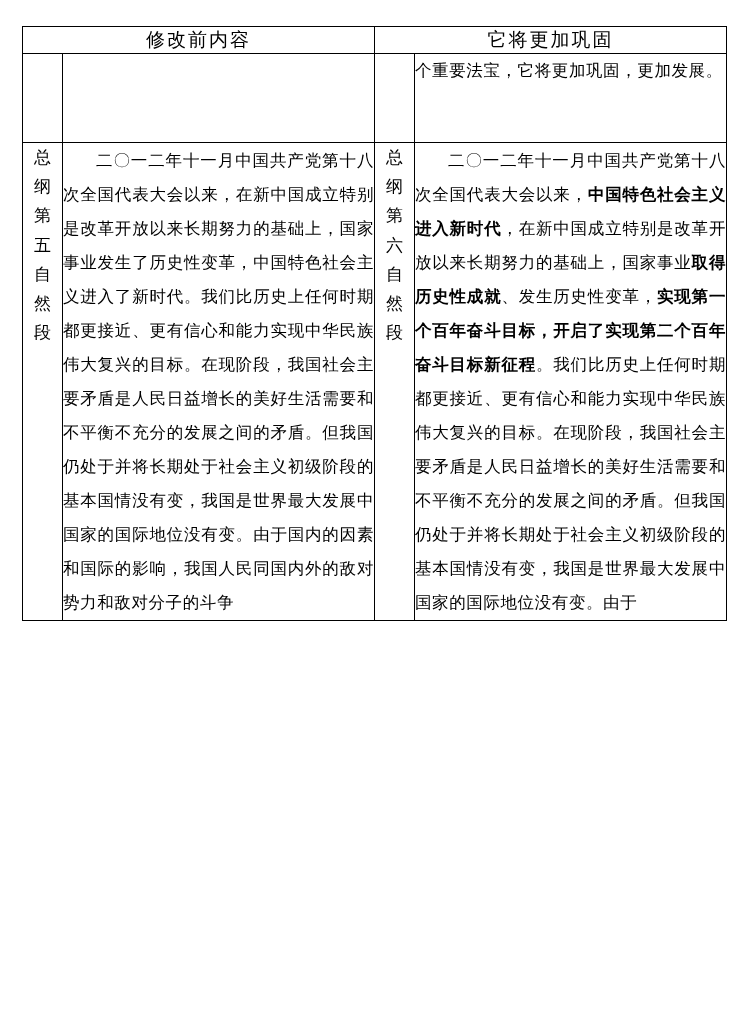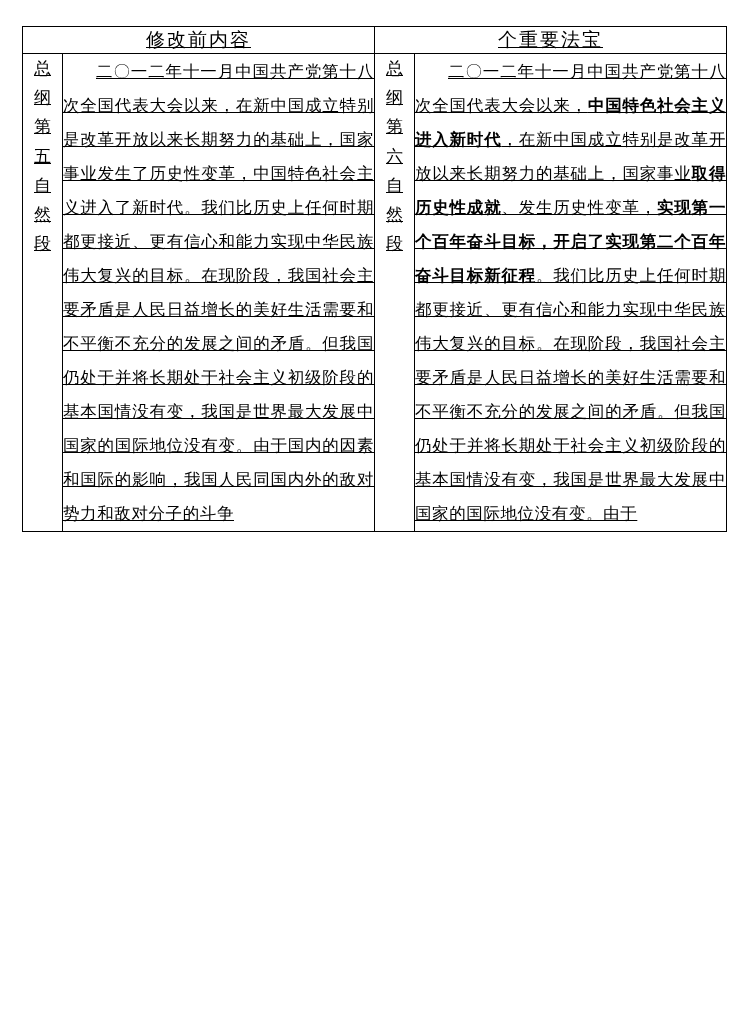--- a/index.html
+++ b/index.html
@@ -13,21 +13,20 @@
     font-family: "DejaVu Serif", "Liberation Serif", serif;
     color: #000000;
     overflow: hidden;
   }
   .page {
     position: relative;
     width: 748px;
     height: 751px;
     box-sizing: border-box;
     padding: 26px 22px 0 22px;
-    text-decoration: underline;
   }
   table.doc-table {
     width: 704px;
     border-collapse: collapse;
     table-layout: fixed;
   }
   table.doc-table td,
   table.doc-table th {
     border: 1px solid #000000;
     vertical-align: top;
@@ -88,24 +87,32 @@
   <table class="doc-table">
     <colgroup>
       <col class="label-col">
       <col class="text-col">
       <col class="label-col">
       <col class="text-col">
     </colgroup>
     <thead>
       <tr>
         <th class="hdr-cell" colspan="2">修改前内容</th>
-        <th class="hdr-cell" colspan="2">个重要法宝</th>
+        <th class="hdr-cell" colspan="2">它将更加巩固</th>
       </tr>
     </thead>
     <tbody>
+      <tr>
+        <td class="label-cell empty-cell"></td>
+        <td class="body-cell empty-cell"></td>
+        <td class="label-cell empty-cell"></td>
+        <td class="body-cell empty-cell">
+          <p><span>个重要法宝，它将更加巩固，更加发展。</span></p>
+        </td>
+      </tr>
       <tr class="row-cont">
         <td class="label-cell">
             <span class="vchar">总</span>
             <span class="vchar">纲</span>
             <span class="vchar">第</span>
             <span class="vchar">五</span>
             <span class="vchar">自</span>
             <span class="vchar">然</span>
             <span class="vchar">段</span>
           </td>

